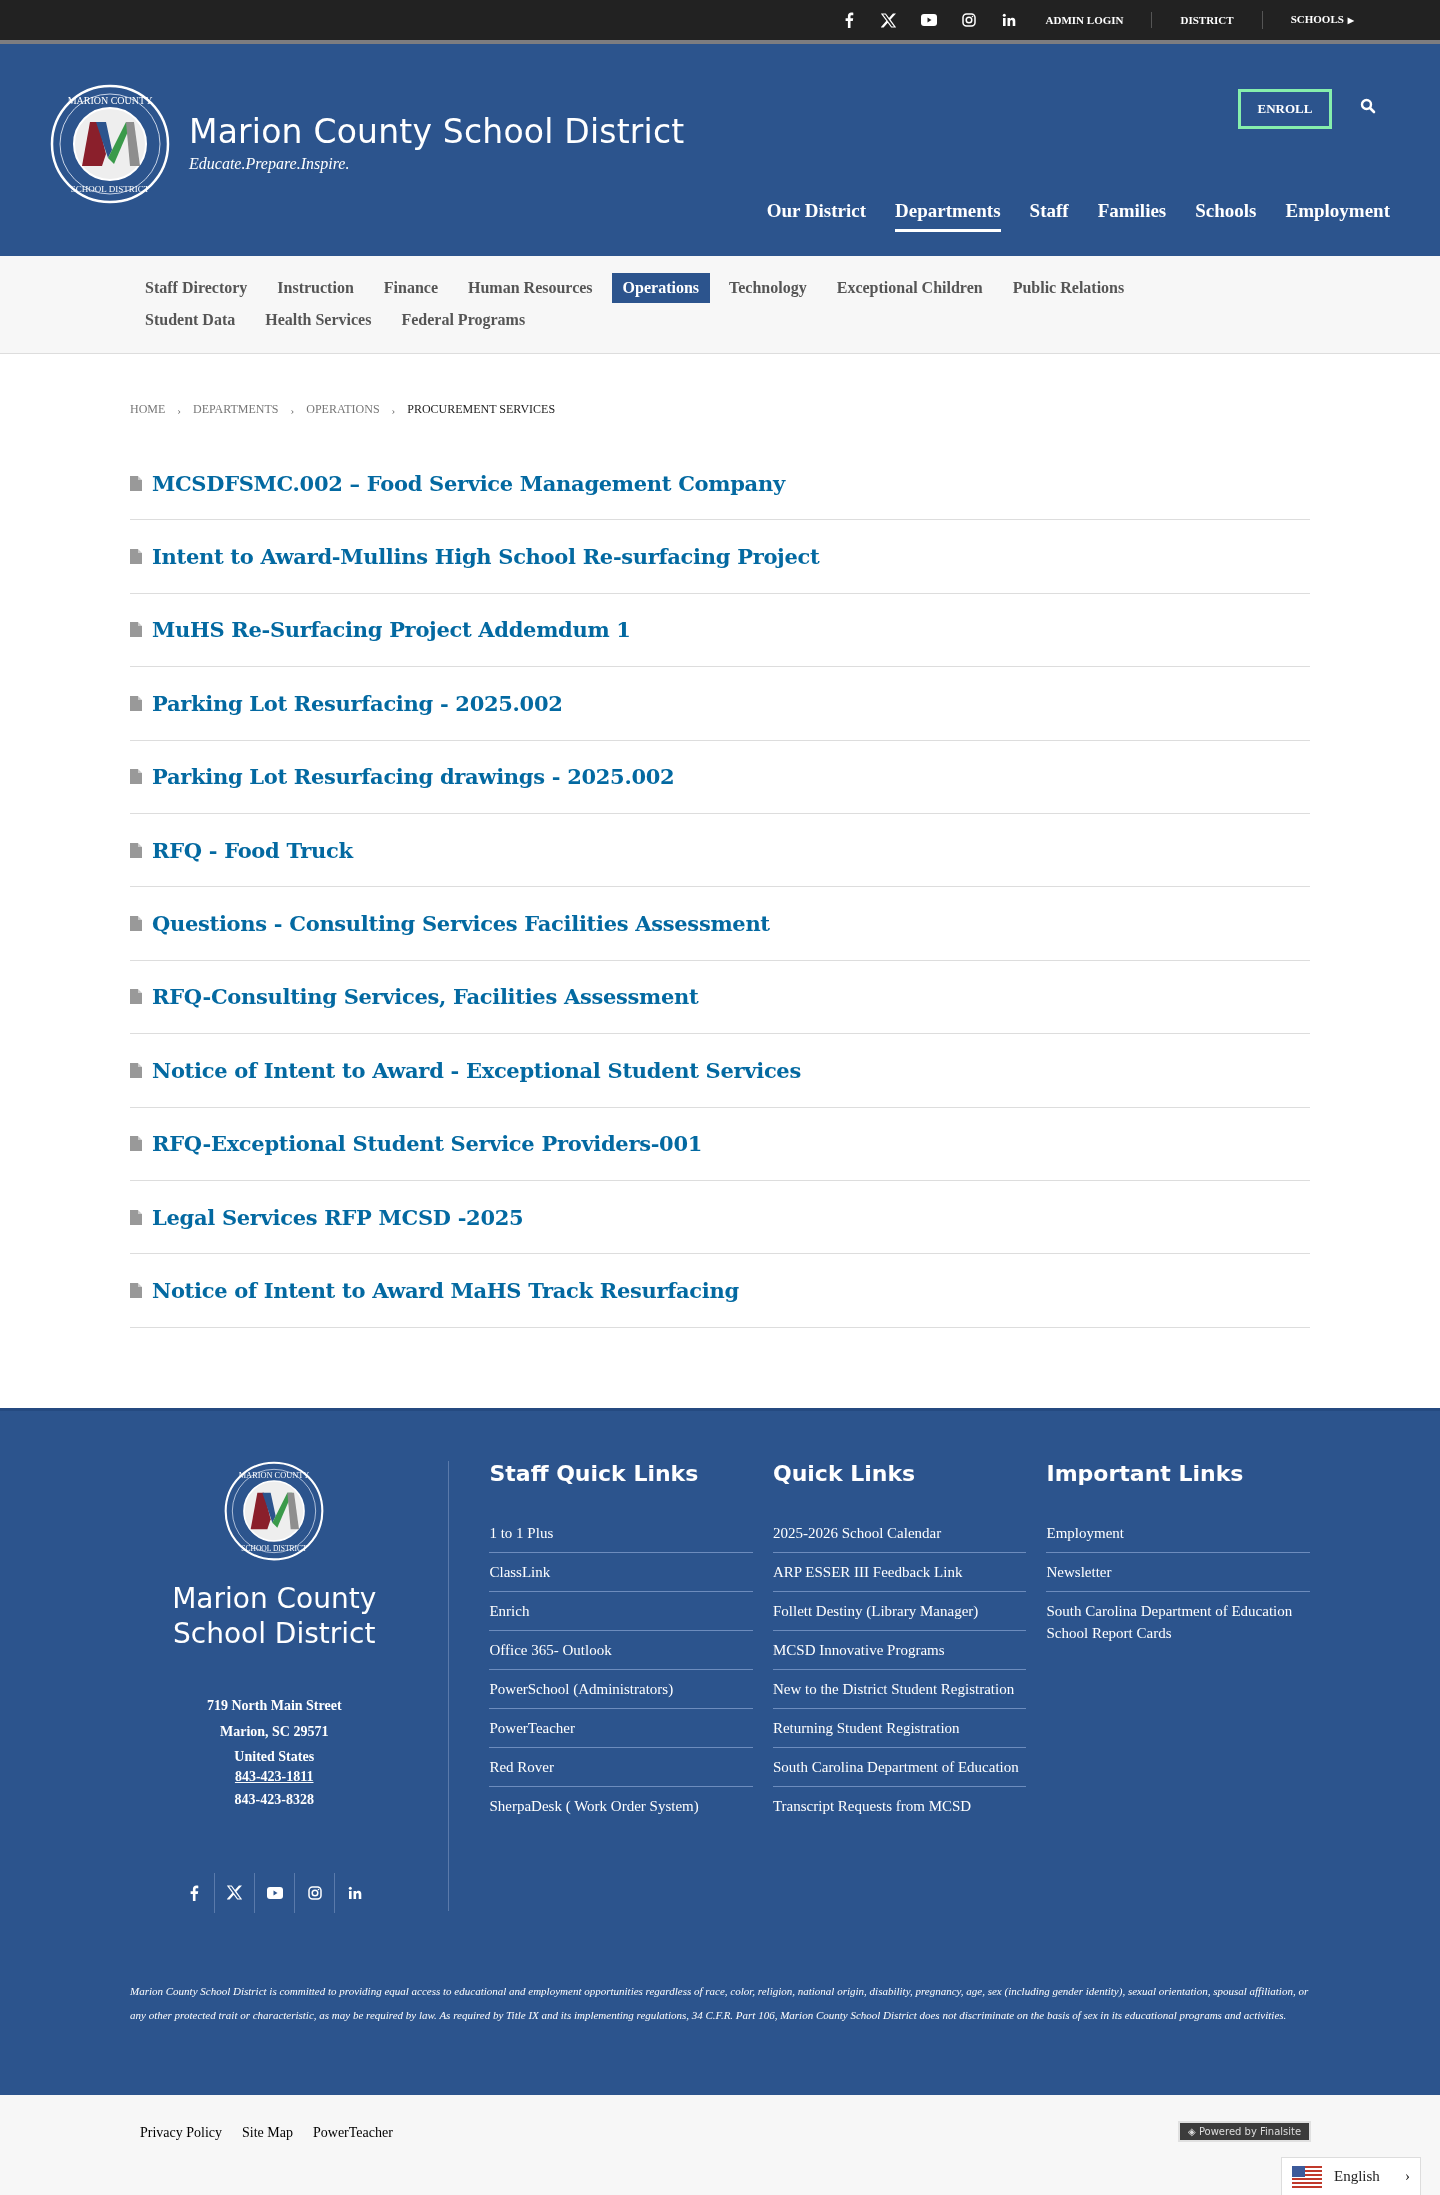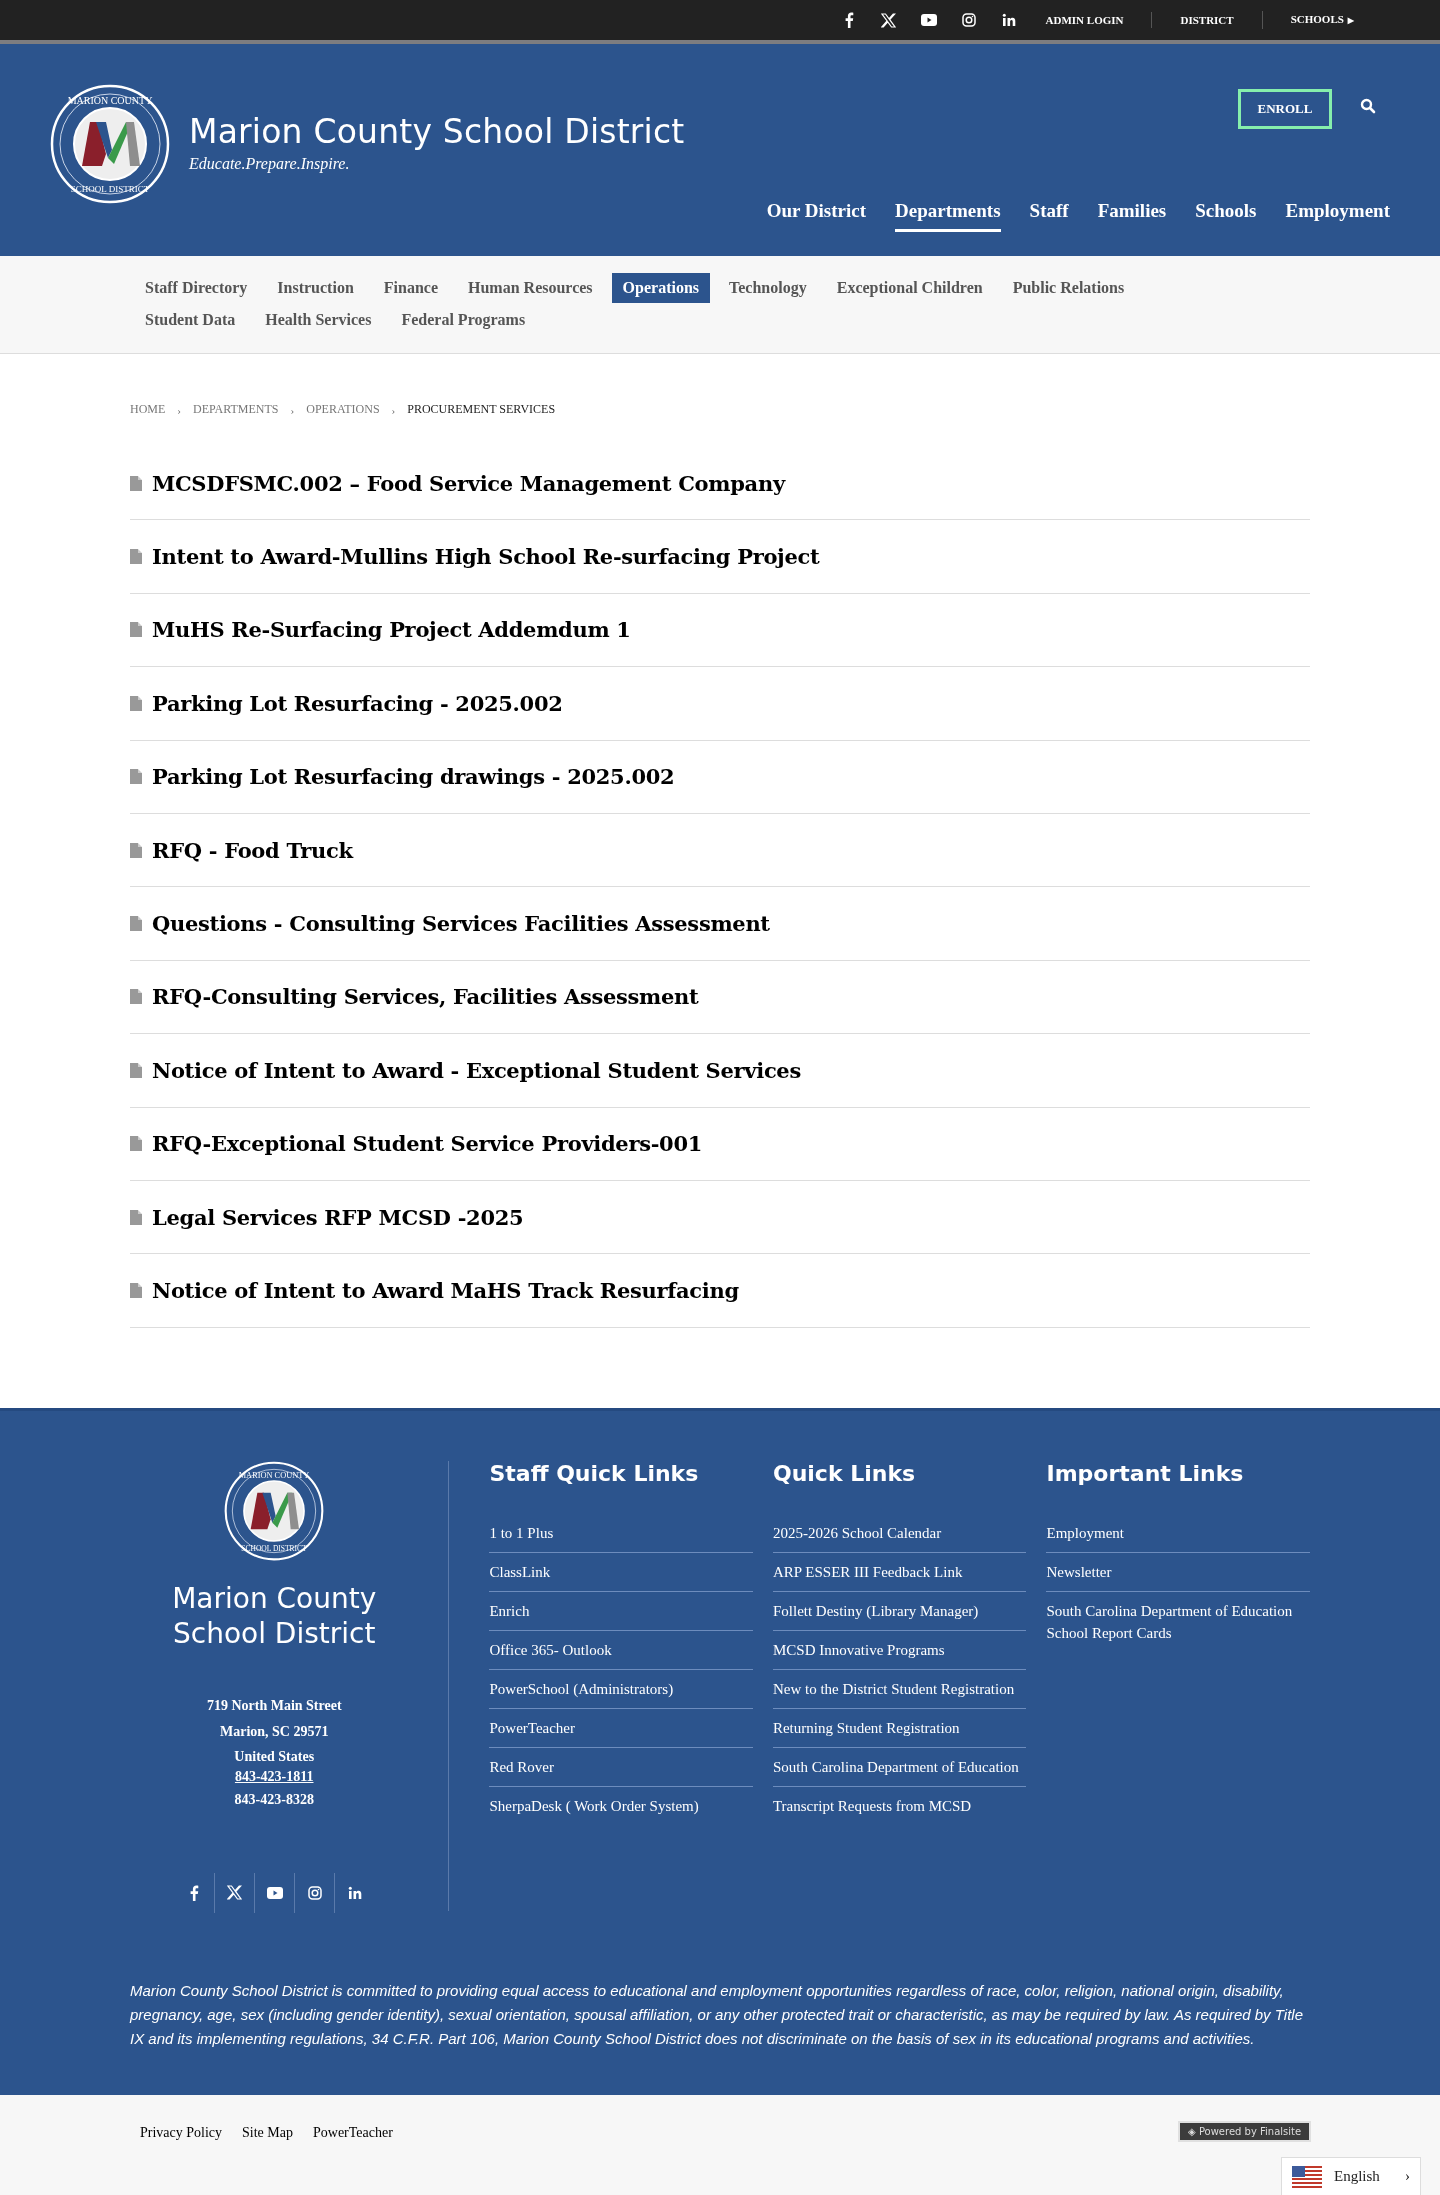--- a/index.html
+++ b/index.html
@@ -35,21 +35,21 @@
 
   
   .content { padding: 48px 130px 80px 130px; }
   .breadcrumb { display: flex; align-items: center; font-family: "Liberation Serif", serif; font-size: 12px; color: #777; margin-bottom: 30px; }
   .breadcrumb .sep { margin: 0 12px; font-size: 11px; }
   .breadcrumb .current { color: #222; }
   .doc-list { list-style: none; }
   .doc-item { border-bottom: 1px solid #ddd; height: 73.4px; display: flex; align-items: center; }
   .doc-item .file-icon { width: 12px; height: 15px; background: #999; margin-right: 10px; position: relative; flex-shrink: 0; }
   .doc-item .file-icon::after { content: ""; position: absolute; top: 0; right: 0; border-style: solid; border-width: 0 4px 4px 0; border-color: transparent #fff #ccc transparent; }
-  .doc-item a { font-family: "DejaVu Serif", serif; font-size: 21px; color: #000000; font-weight: 600; letter-spacing: -0.3px; }
+  .doc-item a { font-family: "DejaVu Serif", serif; font-size: 21px; color: #0369a1; font-weight: 600; letter-spacing: -0.3px; }
 
   
   .footer { background: #2c548d; border-top: 3px solid #254a80; color: #fff; padding: 50px 130px 50px 130px; height: 687px; position: relative; }
   .footer-grid { display: flex; }
   .footer-left { width: 320px; text-align: center; padding-right: 30px; border-right: 1px solid #5a7aab; height: 450px; }
   .footer-logo { width: 100px; height: 100px; margin: 0 auto; }
   .footer-name { font-family: "DejaVu Sans", sans-serif; font-size: 28px; line-height: 35px; margin-top: 20px; font-weight: 500; }
   .footer-addr { margin-top: 42px; font-family: "Liberation Serif", serif; font-size: 14px; font-weight: bold; line-height: 26px; }
   .footer-addr .ph-link { text-decoration: underline; }
   .addr-line { display: block; }
@@ -58,21 +58,21 @@
   .footer-social .ico { width: 40px; height: 40px; display: flex; align-items: center; justify-content: center; border-left: 1px solid #5a7aab; }
   .footer-social .ico:first-child { border-left: none; }
   .fcol { margin-left: 40px; }
   .fcol h3 { font-family: "DejaVu Sans", sans-serif; font-size: 22px; font-weight: bold; margin-bottom: 28px; }
   .fcol ul { list-style: none; }
   .fcol li { border-bottom: 1px solid #6d8cbd; padding: 8px 0; font-family: "Liberation Serif", serif; font-size: 15px; line-height: 22px; }
   .fcol li:last-child { border-bottom: none; }
   .col-staff { width: 264px; margin-left: 40px; }
   .col-quick { width: 254px; margin-left: 20px; }
   .col-important { width: 264px; margin-left: 20px; }
-  .disclaimer { position: absolute; left: 130px; right: 130px; top: 568px; font-family: Liberation Sans, sans-serif; font-style: italic; font-size: 15px; line-height: 24px; }
+  .disclaimer { position: absolute; left: 130px; right: 130px; top: 568px; font-family: Liberation Serif, serif; font-style: italic; font-size: 11px; line-height: 24px; }
 
   
   .bottombar { background: #f7f7f7; height: 101px; position: relative; }
   .bottom-links { position: absolute; left: 140px; top: 30px; display: flex; gap: 20px; font-family: "Liberation Serif", serif; font-size: 14px; color: #000000; text-align: right; }
   .powered { position: absolute; left: 1178px; top: 26px; background: #3c3c3c; color: #ddd; font-family: "DejaVu Sans", sans-serif; font-size: 10px; padding: 3px 8px; border: 2px solid #e0e0e0; }
   .lang { position: absolute; left: 1281px; top: 62px; width: 140px; height: 40px; background: #fff; border: 1px solid #ddd; display: flex; align-items: center; padding: 0 10px; gap: 12px; font-family: "Liberation Serif", serif; font-size: 15px; }
   .flag { width: 30px; height: 22px; background: repeating-linear-gradient(#c0392b 0 2px, #fff 2px 4px); position: relative; }
   .flag::before { content: ""; position: absolute; left: 0; top: 0; width: 13px; height: 11px; background: #3c5a9a; }
 </style>
 </head>

